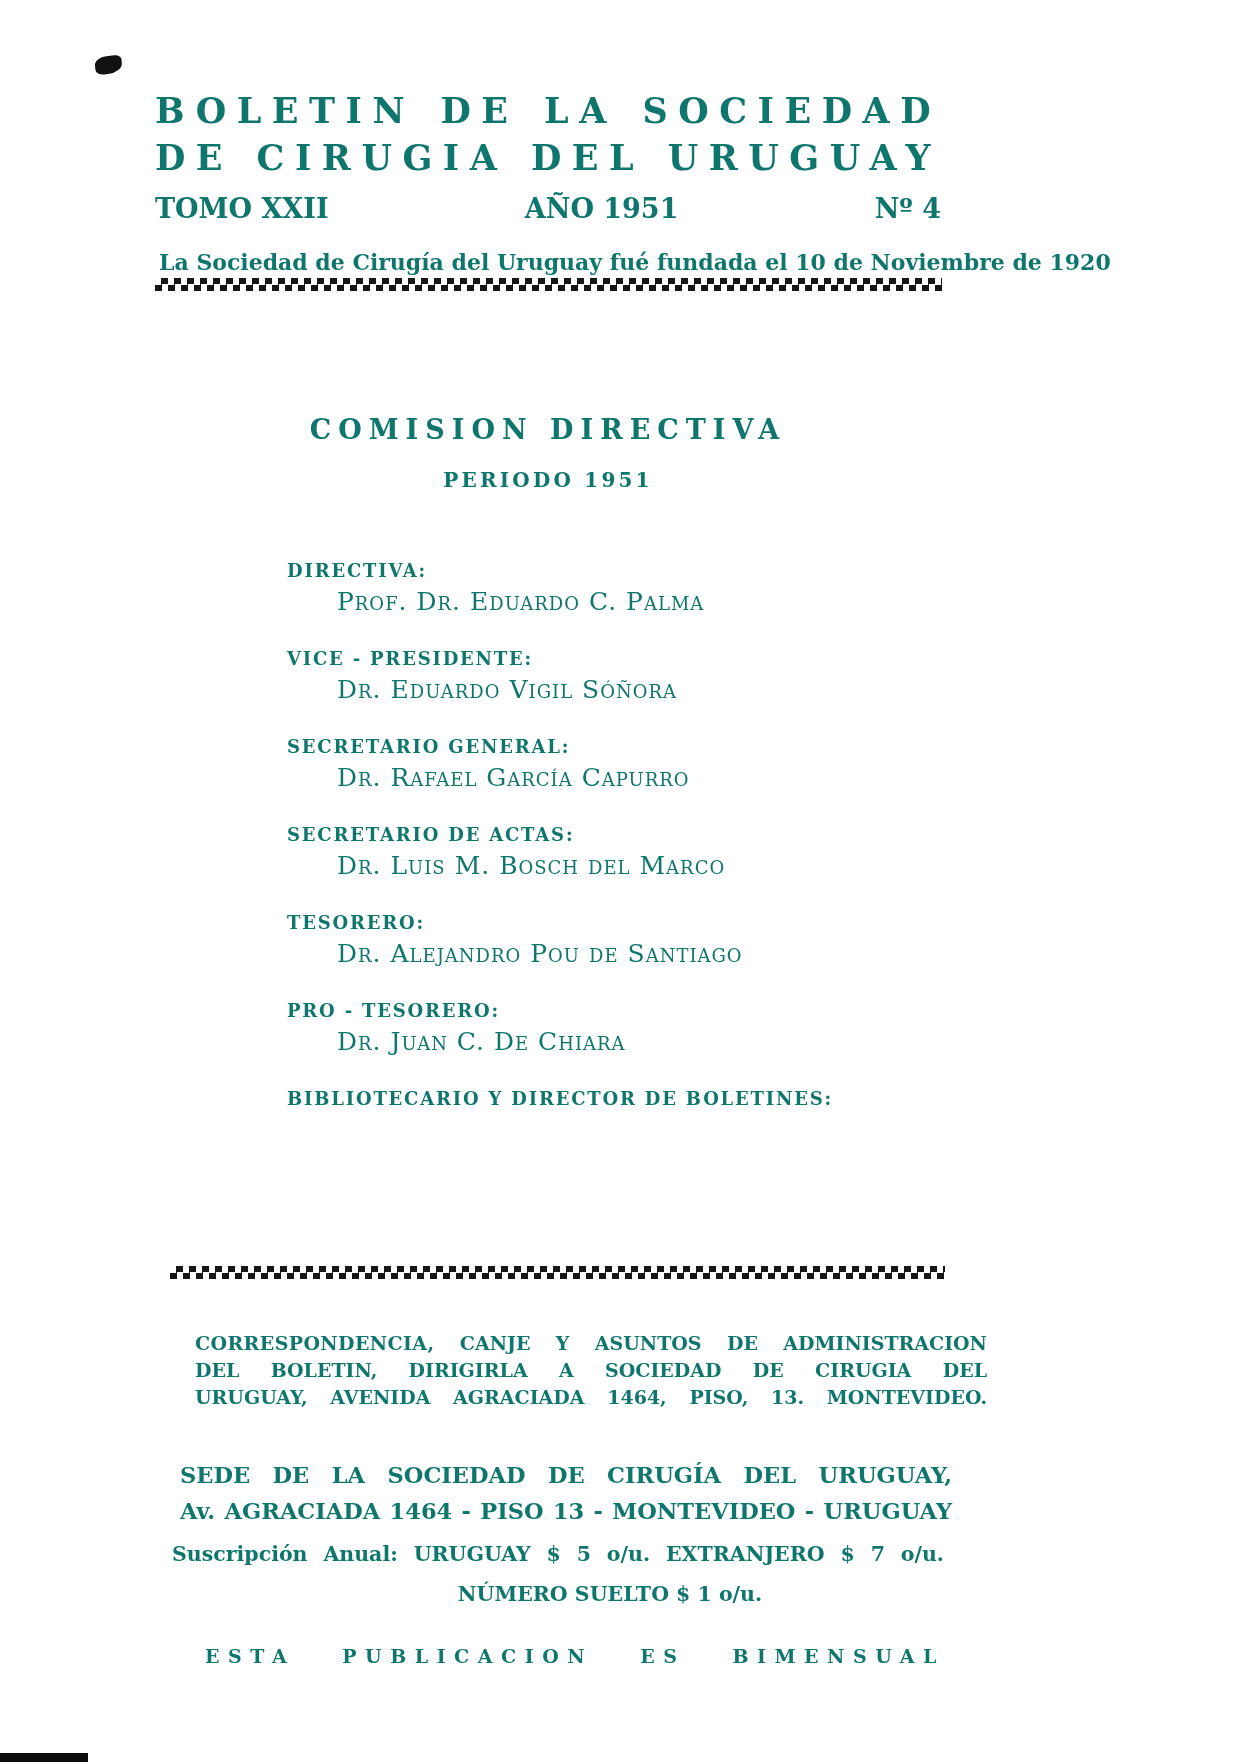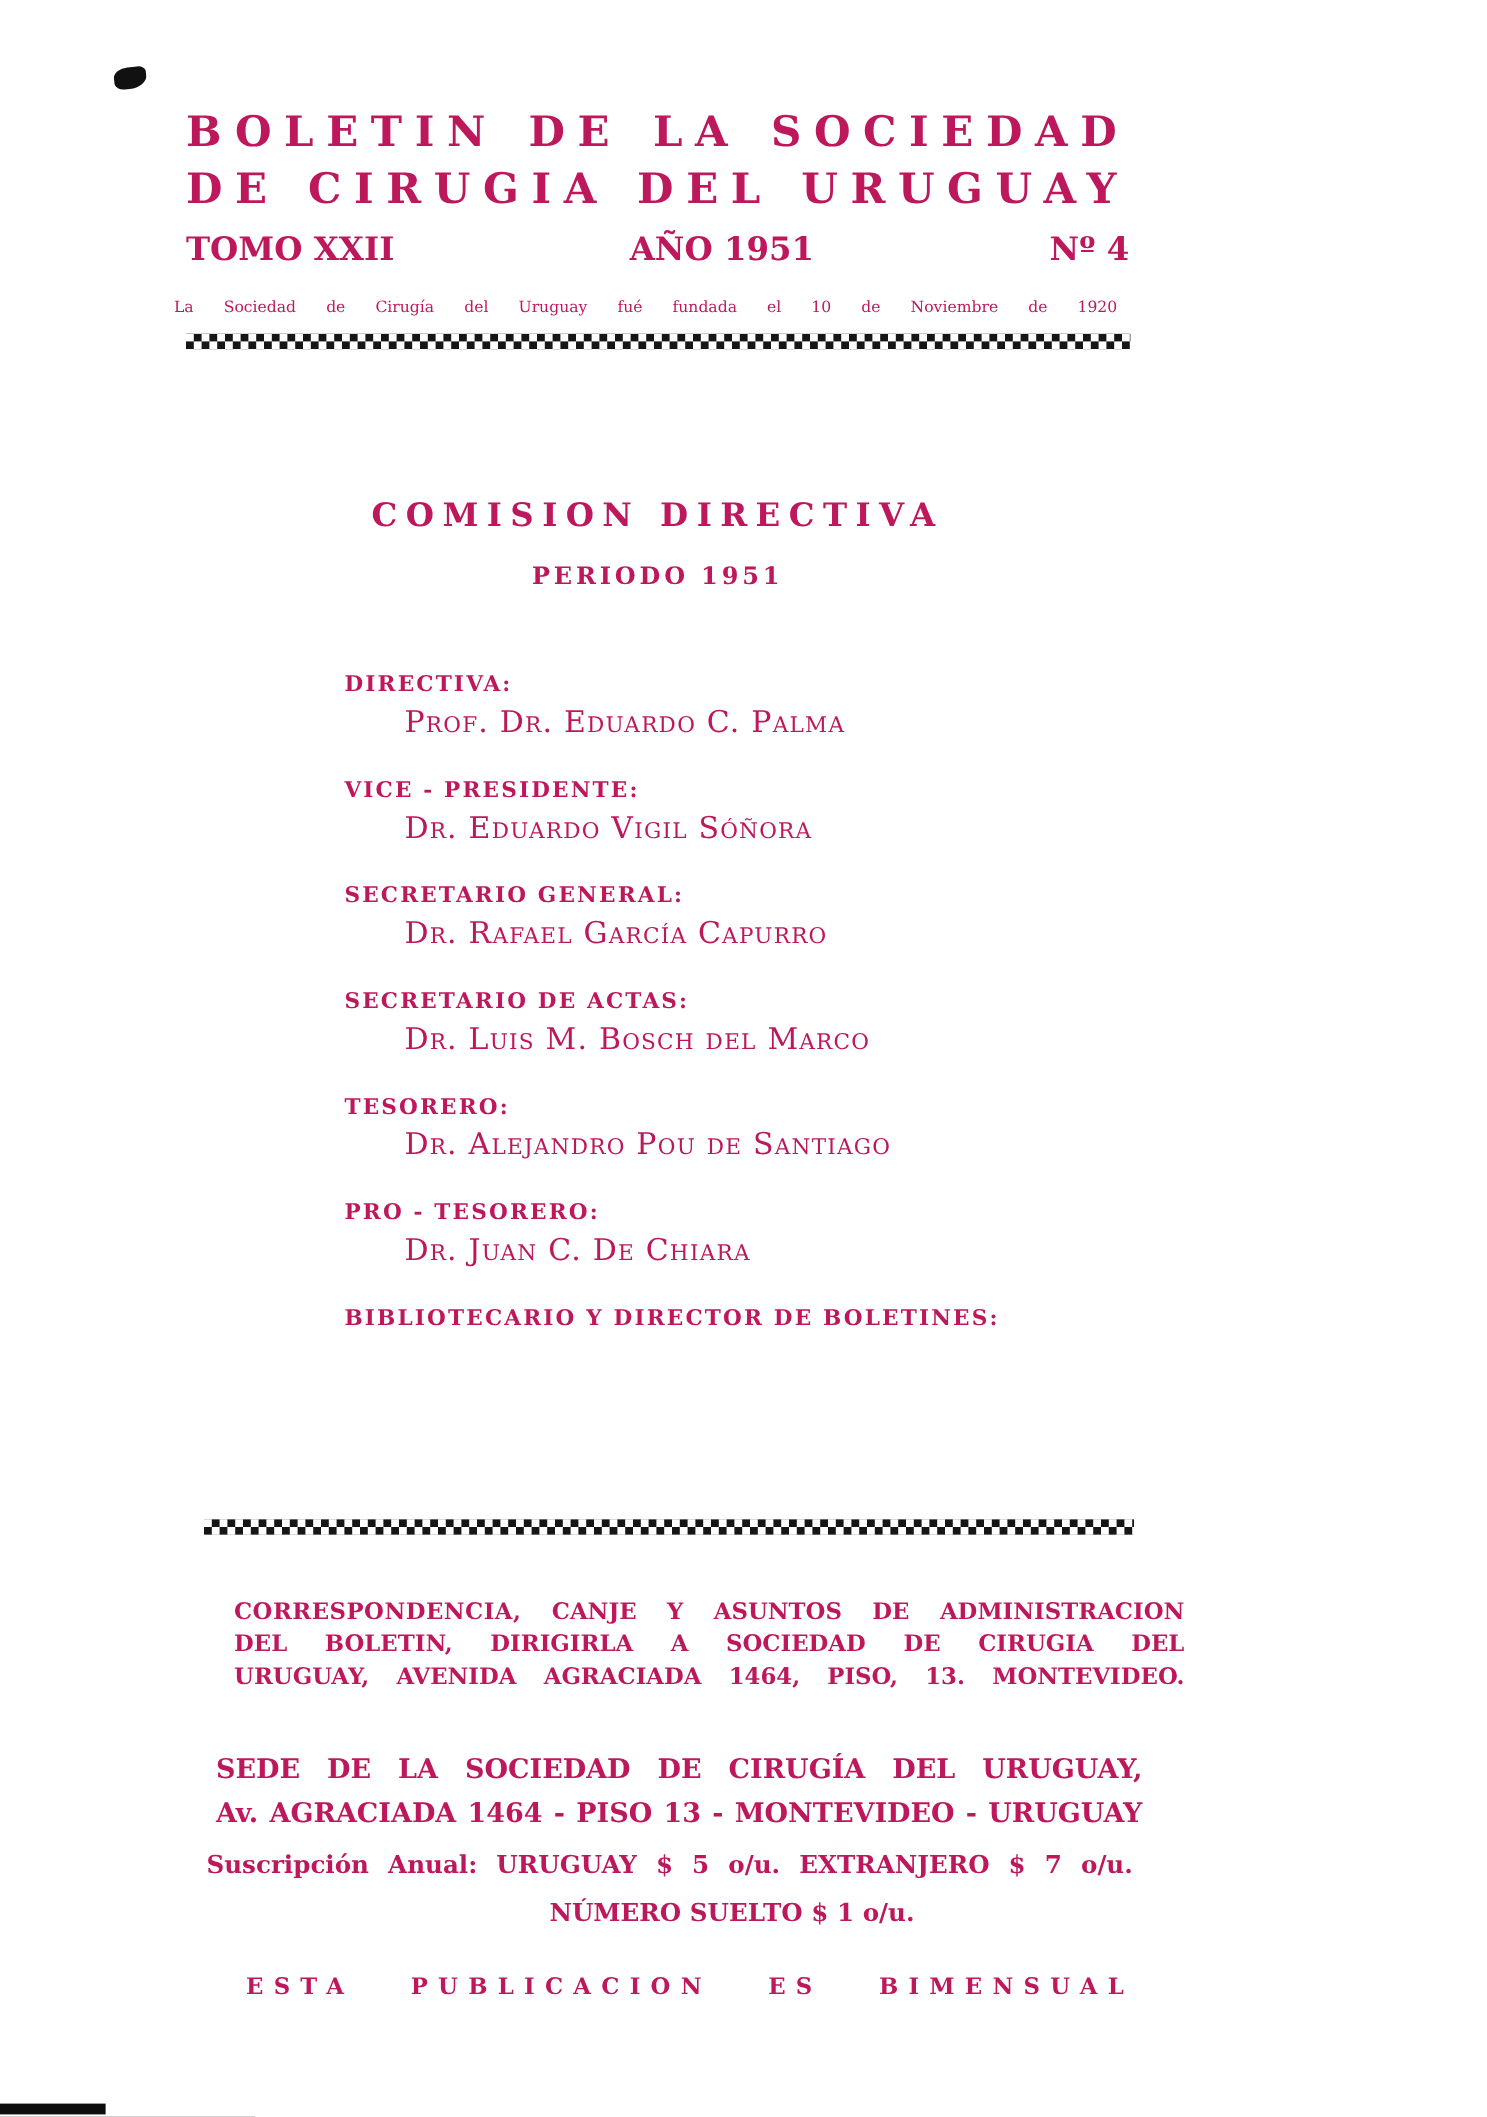--- a/index.html
+++ b/index.html
@@ -1,41 +1,41 @@
 <!DOCTYPE html>
 <html><head>
 <meta charset="utf-8">
 <style>
   html,body{margin:0;padding:0;background:#888;}
   .page{
     position:relative;
     width:1239px;height:1764px;
     background:#ffffff;
     font-family:"DejaVu Serif","Liberation Serif",serif;
-    color:#be185d;
+    color:#0f766e;
     overflow:hidden;
   }
   .abs{position:absolute;}
   
   .title-line{
     left:155px;width:786px;
     font-size:35px;font-weight:700;
     letter-spacing:0.30em;
     text-align:justify;text-align-last:justify;
     white-space:nowrap;
     line-height:1;
   }
   .meta-row{
     left:155px;width:786px;top:193px;
     display:flex;justify-content:space-between;align-items:center;
     font-size:27px;font-weight:700;
   }
   .founded{
-    left:145px;width:786px;top:249px;
-    font-size:13px;font-weight:400;
+    left:159px;width:786px;top:249px;
+    font-size:22px;font-weight:700;
     text-align:justify;text-align-last:justify;
     white-space:nowrap;
   }
   .checker{
     height:13px;
     background:conic-gradient(#161616 25%,transparent 0 50%,#161616 0 75%,transparent 0);
     background-size:13px 13px;
   }
   
   .heading{

